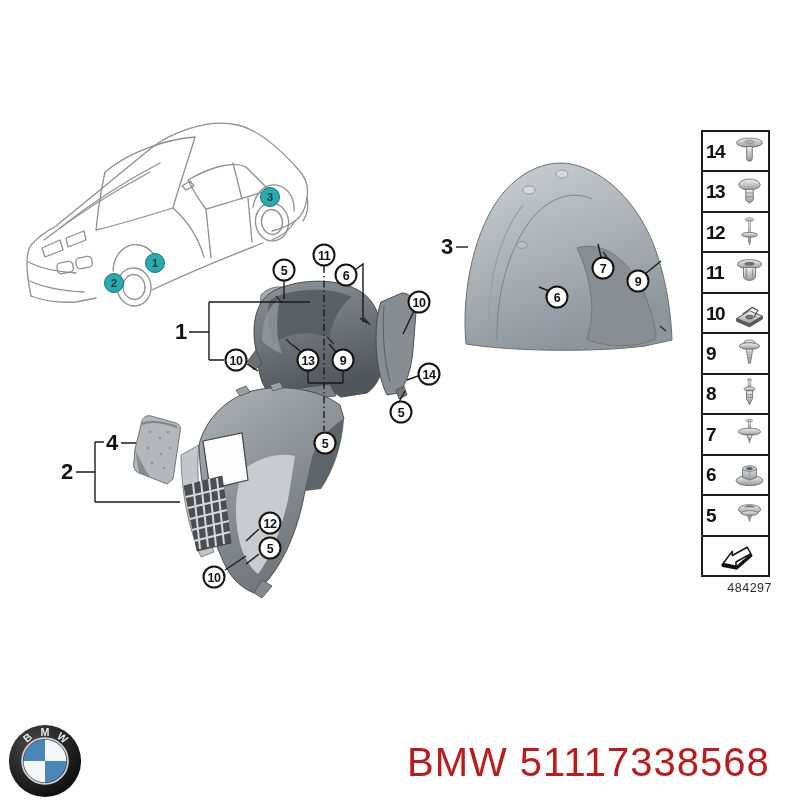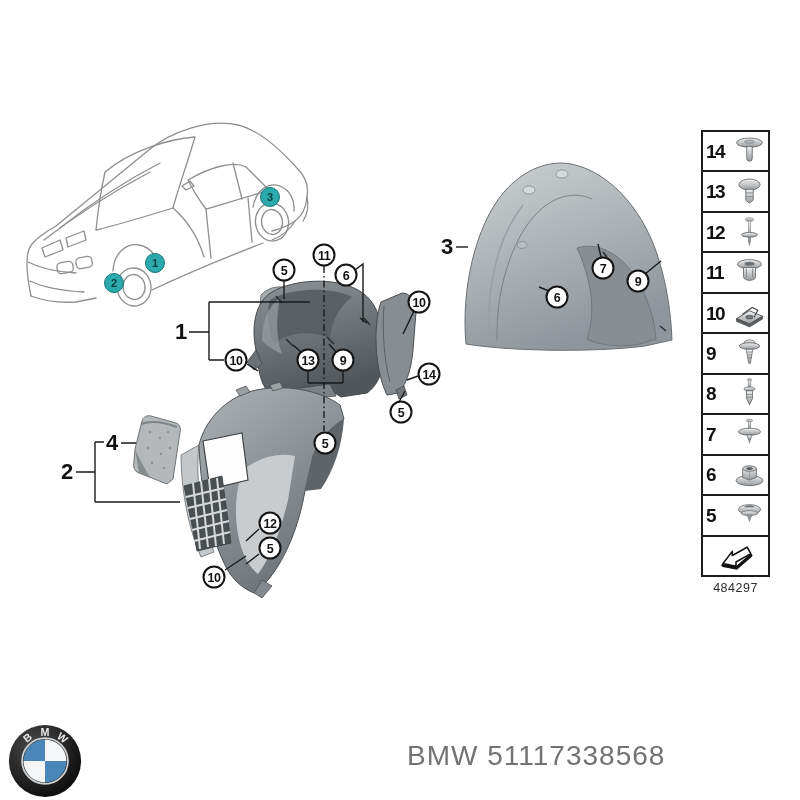--- a/index.html
+++ b/index.html
@@ -41,26 +41,26 @@
   }
   .legend-row:last-child{border-bottom:none;}
   .legend-num{
     font-weight:bold;font-size:19px;letter-spacing:-1.5px;color:#111;
     padding-left:3px;line-height:1;
   }
   .legend-icon{position:absolute;right:0px;top:50%;transform:translateY(-50%);line-height:0;}
   .legend-icon svg{display:block;}
   .legend-row-arrow .legend-icon{right:50%;transform:translate(50%,-50%);}
   .diagram-number{
-    position:absolute;left:699px;top:581px;width:73px;text-align:center;
+    position:absolute;left:699px;top:581px;width:73px;text-align:right;
     font-size:12.5px;color:#2c2c2c;letter-spacing:0.5px;z-index:4;
   }
   .footer-part-number{
     position:absolute;left:407px;top:740px;
-    font-size:28px;color:#737373;letter-spacing:1px;white-space:nowrap;z-index:4;
+    font-size:40px;color:#b91c1c;letter-spacing:1px;white-space:nowrap;z-index:4;
   }
   #bmw-logo{position:absolute;left:6px;top:722px;z-index:4;line-height:0;}
 </style>
 </head>
 <body>
 
 <svg id="art" width="800" height="800" viewBox="0 0 800 800">
   <defs>
     <linearGradient id="gSilver" x1="0" y1="0" x2="0" y2="1">
       <stop offset="0" stop-color="#f0f1f2"></stop>

